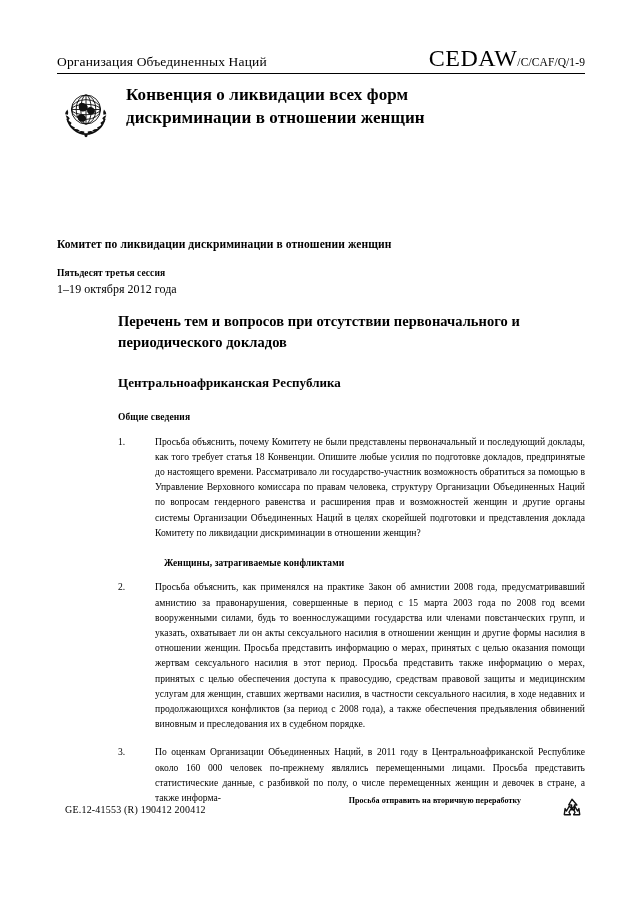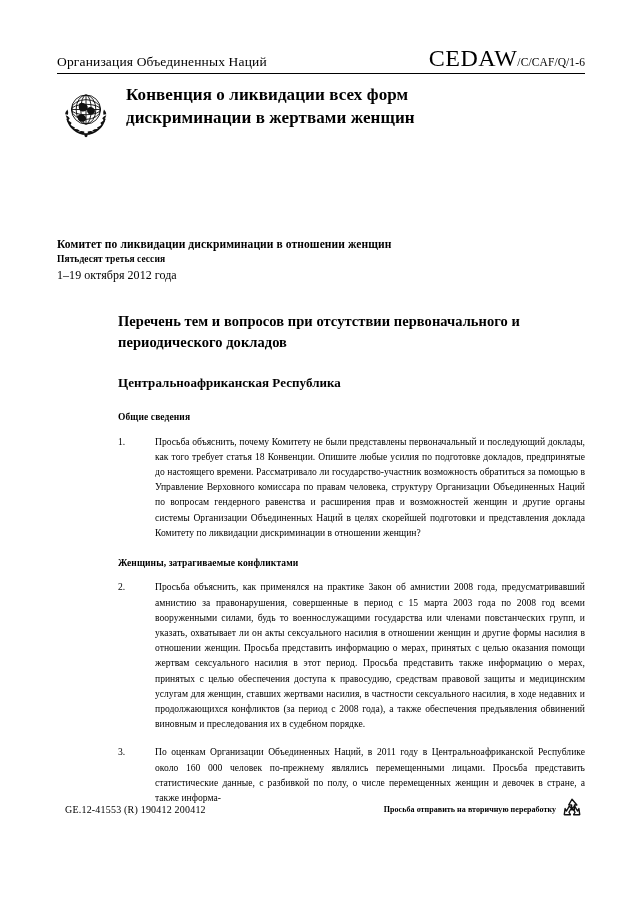--- a/index.html
+++ b/index.html
@@ -106,21 +106,21 @@
   .committee-name {
     font-weight: bold;
     font-size: 11.5px;
     line-height: 1.42;
     letter-spacing: 0.1px;
   }
   .session-name {
     font-weight: bold;
     font-size: 9.5px;
     line-height: 1.45;
-    margin-top: 1px;
+    margin-top: 15px;
     letter-spacing: 0.05px;
   }
   .session-dates {
     font-size: 12px;
     line-height: 1.45;
     letter-spacing: 0.05px;
   }
 
   
   .content {
@@ -146,20 +146,21 @@
   }
   .sec-head {
     font-weight: bold;
     font-size: 9.5px;
     line-height: 1.4;
     margin: 0 0 9px 0;
     letter-spacing: 0.1px;
   }
   .sec-head.spaced {
     margin-top: 17px;
+    margin-left: 46px;
   }
   .para {
     position: relative;
     font-size: 9.6px;
     line-height: 1.585;
     text-align: justify;
     margin: 0 0 13px 0;
     padding-left: 37px;
     letter-spacing: 0.01px;
   }
@@ -186,22 +187,23 @@
     justify-content: space-between;
   }
   .ge-code {
     font-size: 10px;
     letter-spacing: 0.2px;
     white-space: nowrap;
     margin-left: 8px;
   }
   .recycle-wrap {
     display: flex;
-    align-items: center;
+    align-items: flex-start;
     white-space: nowrap;
+    gap: 35px;
   }
   .recycle-text {
     font-weight: bold;
     font-size: 8px;
     letter-spacing: 0.05px;
     margin-right: 3px;
   }
   .recycle-icon {
     width: 26px;
     height: 26px;
@@ -212,21 +214,21 @@
 <body>
 
 <div class="page">
 
   <div class="masthead">
 
     <div class="mast-top">
       <div class="org-name">Организация Объединенных Наций</div>
       <div class="symbol-wrap">
         <span class="symbol-main">CEDAW</span>
-        <span class="symbol-sub">/C/CAF/Q/1-6</span>
+        <span class="symbol-sub">/C/CAF/Q/1-9</span>
       </div>
     </div>
 
     <div class="mast-rule"></div>
 
     <div class="mast-body">
 
       <div class="emblem">
         <svg viewBox="0 0 100 100" width="58" height="58" aria-hidden="true">
           <g fill="none" stroke="#111" stroke-width="1.6">
@@ -248,21 +250,21 @@
                      M47 85 q-6 1 -10 -2 q4 -3 10 -1 z
                      M80 62 q4 -3 5 -8 q-4 1 -7 5 z M76 70 q5 -2 7 -7 q-5 1 -8 4 z
                      M70 77 q5 -1 8 -5 q-5 0 -9 3 z M62 82 q6 0 9 -4 q-5 -1 -10 2 z
                      M53 85 q6 1 10 -2 q-4 -3 -10 -1 z"></path>
             <path d="M14 52 q1 -5 4 -8 q2 4 1 9 z M80 53 q-1 -5 1 -9 q3 3 4 8 z"></path>
             <circle cx="50" cy="89" r="2.6"></circle>
           </g>
         </svg>
       </div>
 
-      <div class="conv-title">Конвенция о ликвидации всех форм дискриминации в жертвами женщин</div>
+      <div class="conv-title">Конвенция о ликвидации всех форм дискриминации в отношении женщин</div>
 
 
     </div>
   </div>
 
   <div class="committee">
     <div class="committee-name">Комитет по ликвидации дискриминации в отношении женщин</div>
     <div class="session-name">Пятьдесят третья сессия</div>
     <div class="session-dates">1–19 октября 2012 года</div>
   </div>

